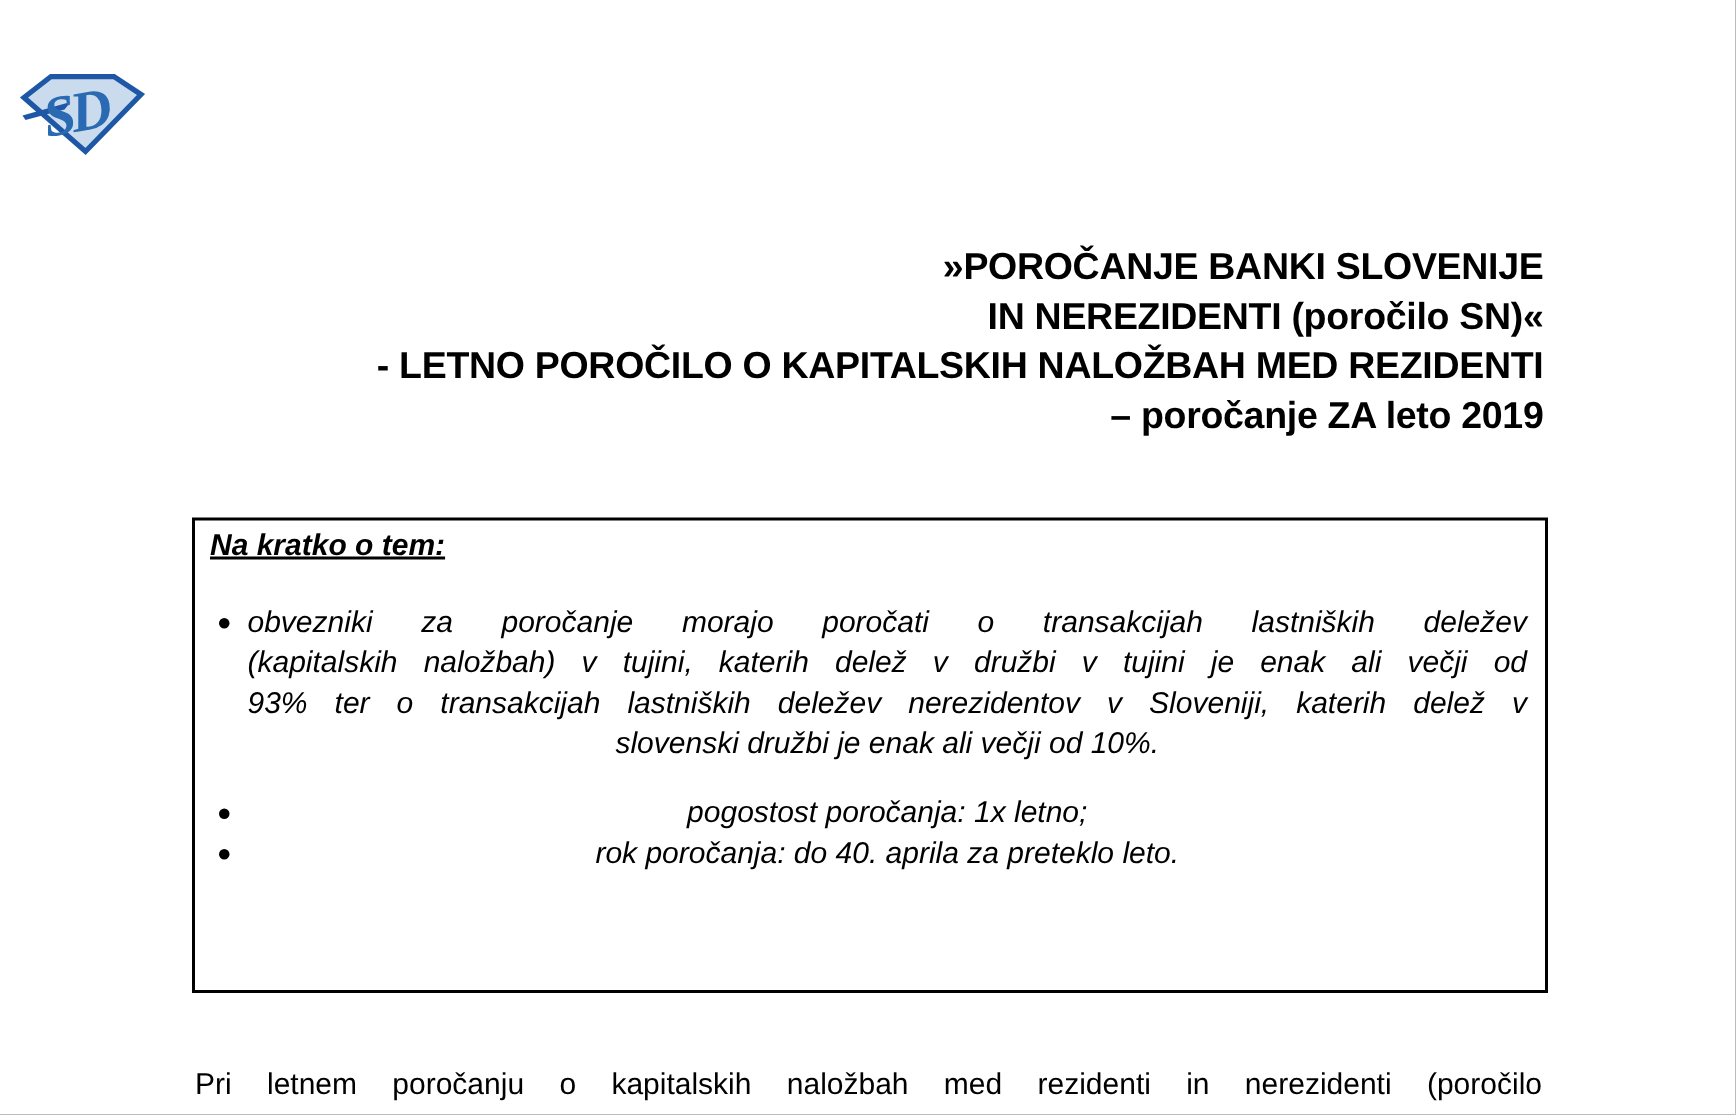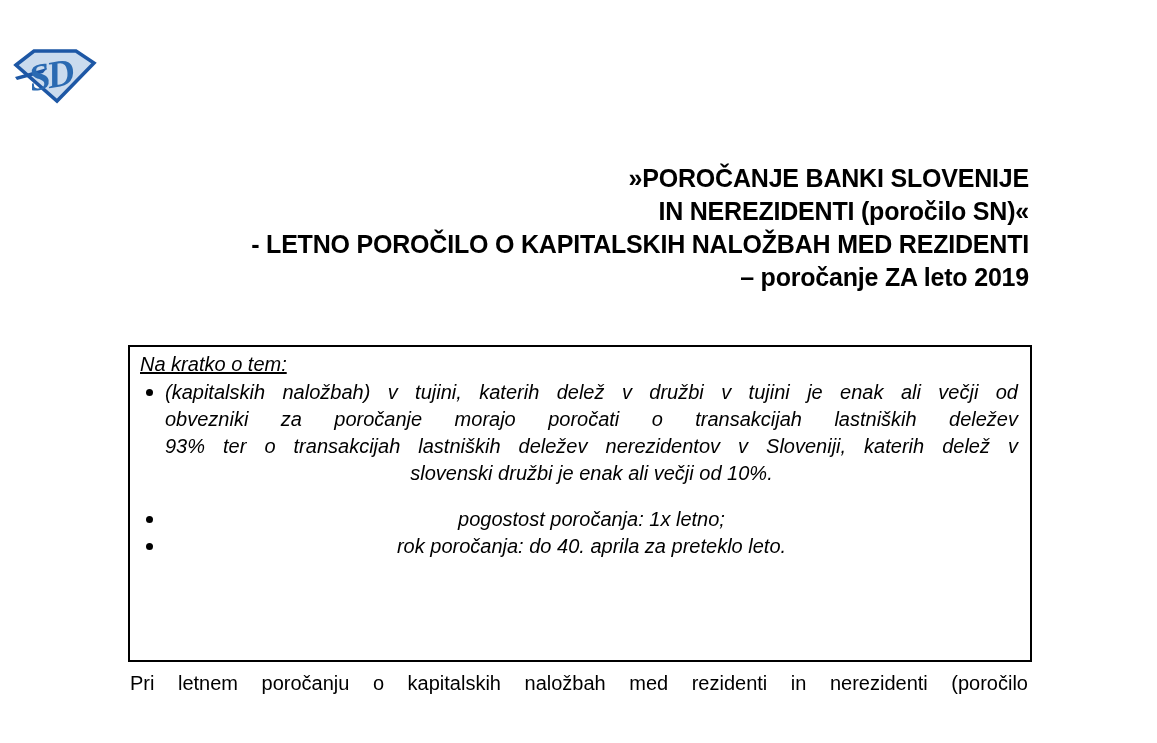--- a/index.html
+++ b/index.html
@@ -38,44 +38,44 @@
     width: 904px;
     height: 317px;
     border: 2px solid #000;
     padding: 4px 12px 4px 10px;
     font-size: 20px;
     line-height: 27px;
     font-style: italic;
   }
   .info-box-heading {
     display: inline-block;
-    font-weight: normal;
+    font-weight: bold;
     text-decoration: underline;
-    margin-bottom: 1px;
+    margin-bottom: 24px;
   }
   .bullet-list { list-style: none; }
   .bullet-item { position: relative; padding-left: 25px; }
   .bullet-item.gap-above { margin-top: 19px; }
   .bullet-item::before {
     content: "";
     position: absolute;
     left: 6px;
     top: 10px;
     width: 7px;
     height: 7px;
     border-radius: 50%;
     background: #000;
   }
   .jline { text-align: justify; text-align-last: justify; }
   .lastline { text-align: center; }
   .upright { font-style: normal; }
   .body-paragraph {
     position: absolute;
     left: 130px;
-    top: 670px;
+    top: 710px;
     width: 898px;
     font-size: 20px;
     line-height: 27px;
     text-align: justify;
     text-align-last: justify;
   }
 </style>
 </head>
 <body>
 
@@ -93,22 +93,22 @@
     <div>- LETNO POROČILO O KAPITALSKIH NALOŽBAH MED REZIDENTI</div>
     <div>– poročanje ZA leto 2019</div>
   </div>
 
   <div class="info-box">
     <span class="info-box-heading">Na kratko o tem:</span>
 
     <ul class="bullet-list">
 
       <li class="bullet-item">
+        <div class="jline">obvezniki za poročanje morajo poročati o transakcijah lastniških deležev</div>
         <div class="jline">(kapitalskih naložbah) v tujini, katerih delež v družbi v tujini je enak ali večji od</div>
-        <div class="jline">obvezniki za poročanje morajo poročati o transakcijah lastniških deležev</div>
         <div class="jline">93% ter o transakcijah lastniških deležev nerezidentov v Sloveniji, katerih delež v</div>
         <div class="lastline">slovenski družbi je enak ali večji od 10%.</div>
       </li>
 
 
       <li class="bullet-item gap-above">
         <div class="lastline">pogostost poročanja: 1x letno;</div>
       </li>
 
       <li class="bullet-item">

